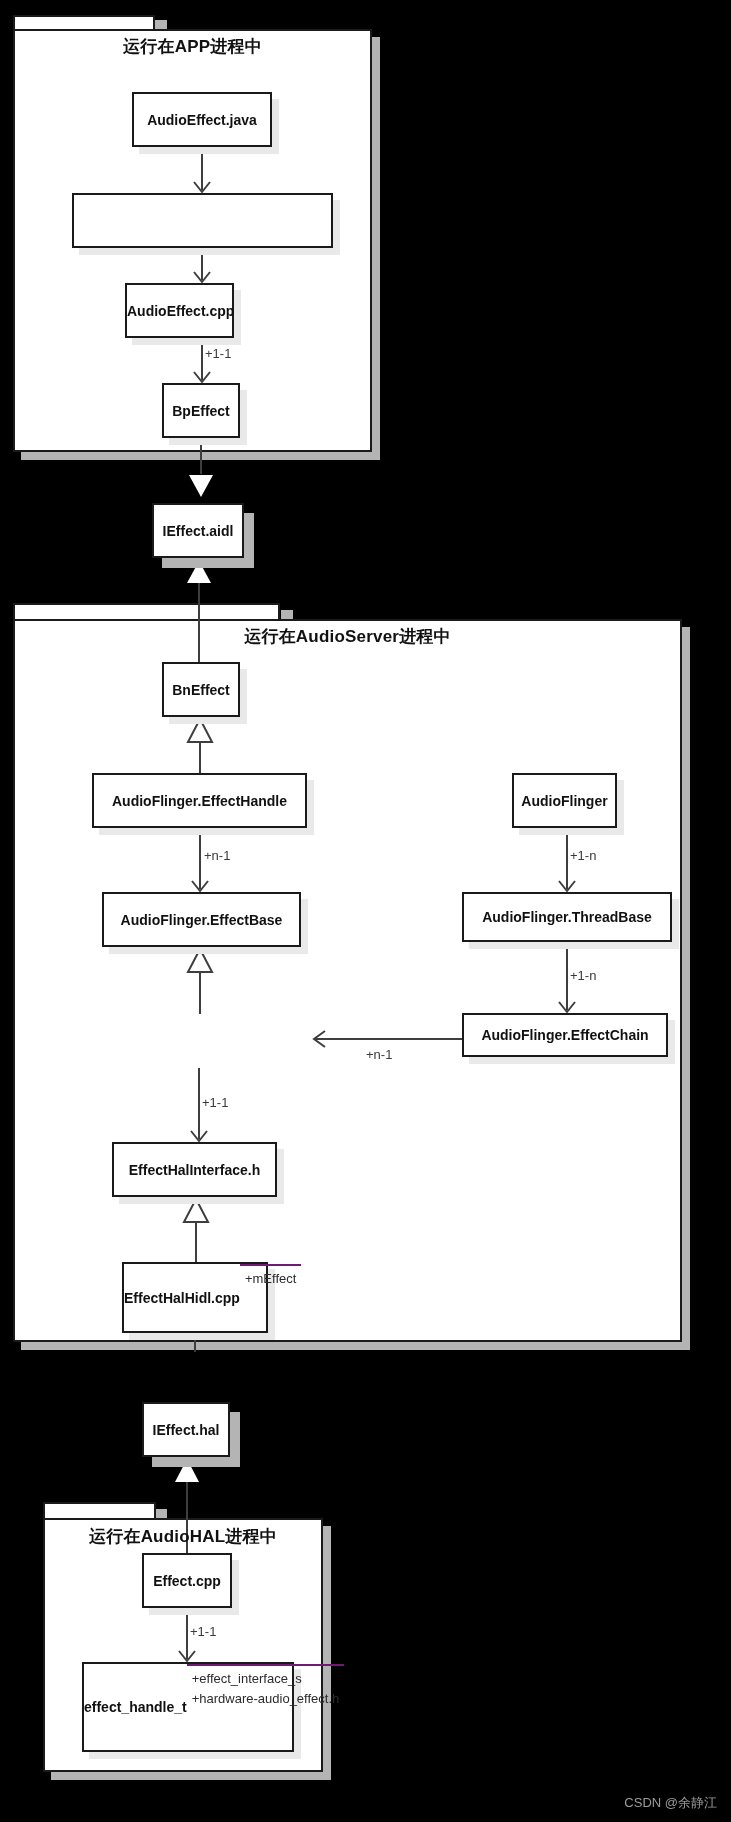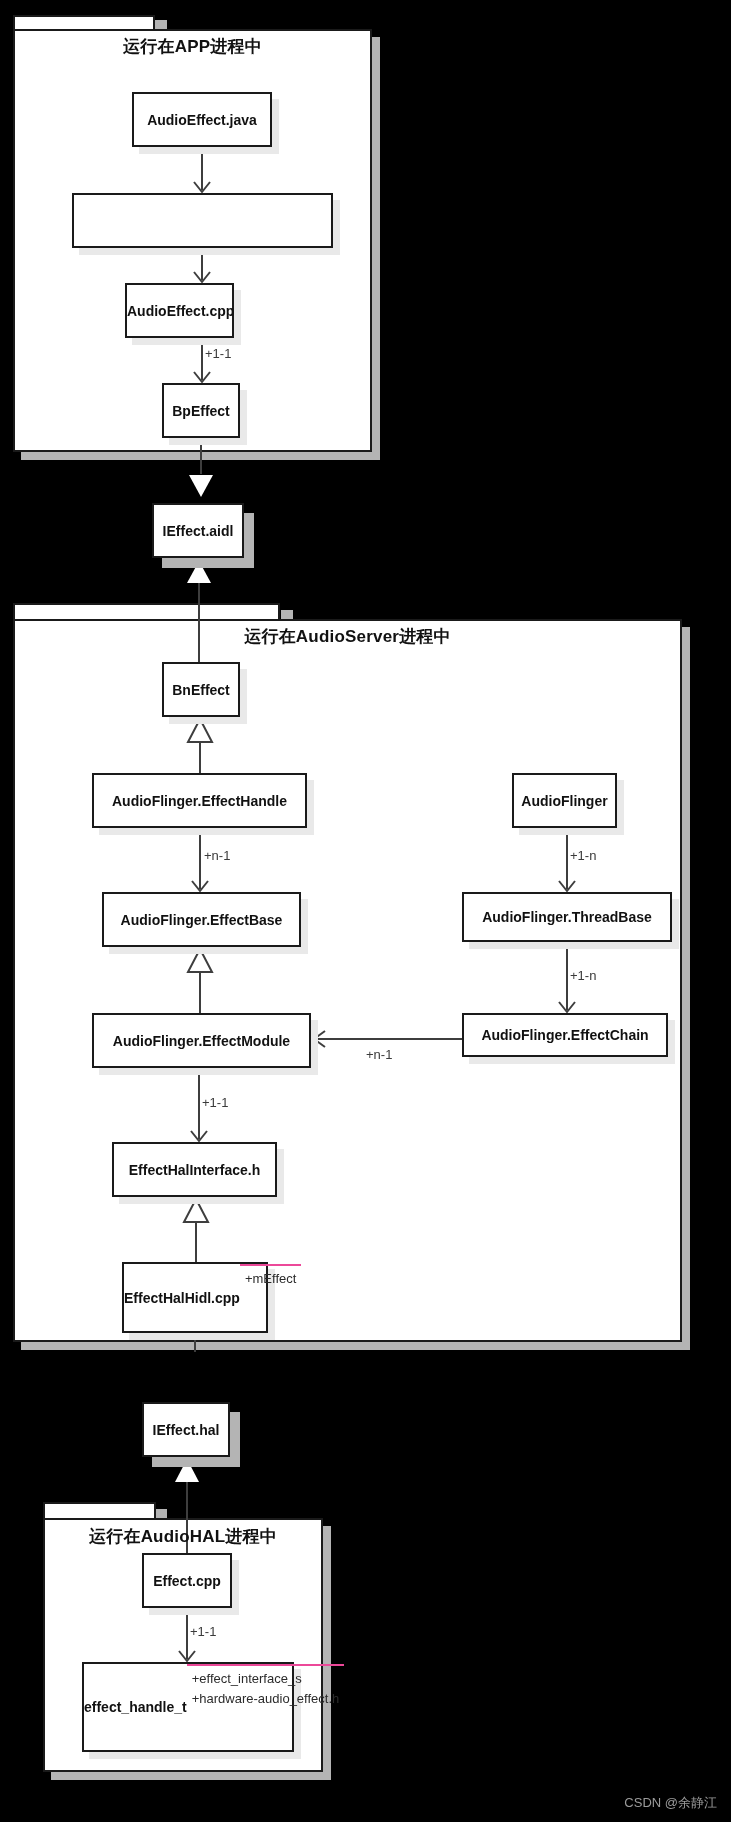--- a/index.html
+++ b/index.html
@@ -32,21 +32,21 @@
     position:absolute;background:#fff;border:2px solid #1a1a1a;z-index:3;
     display:flex;flex-direction:row;
     box-shadow:7px 7px 0 0 #e9e9e9;
   }
   .cls.dark-shadow{box-shadow:10px 10px 0 0 #b4b4b4;}
   .cls-name{
     flex:1;display:flex;align-items:center;justify-content:center;
     font-weight:bold;font-size:14px;color:#111;white-space:nowrap;
   }
   .cls-attr{
-    border-top:2px solid #ec4899;font-size:13px;color:#2b2b2b;
+    border-top:2px solid #701a75;font-size:13px;color:#2b2b2b;
     padding:3px 5px 0 5px;line-height:20px;white-space:nowrap;
   }
   .cls-row{height:12px;border-top:2px solid #1a1a1a;flex:none;}
   .cls-row-sm{height:11px;border-top:2px solid #1a1a1a;flex:none;}
   
   .mult{
     position:absolute;z-index:4;font-size:13px;color:#3a3a3a;white-space:nowrap;
   }
   
   #watermark{
@@ -163,25 +163,20 @@
     <div class="cls-row"></div>
     <div class="cls-row"></div>
   </div>
   <div class="cls" style="left:102px;top:892px;width:199px;height:55px;">
     <div class="cls-name">AudioFlinger.EffectBase</div>
     <div class="cls-row"></div>
     <div class="cls-row"></div>
   </div>
   <div class="cls" style="left:462px;top:892px;width:210px;height:50px;">
     <div class="cls-name">AudioFlinger.ThreadBase</div>
-    <div class="cls-row"></div>
-    <div class="cls-row"></div>
-  </div>
-  <div class="cls" style="left:92px;top:1013px;width:219px;height:55px;">
-    <div class="cls-name">AudioFlinger.EffectModule</div>
     <div class="cls-row"></div>
     <div class="cls-row"></div>
   </div>
   <div class="cls" style="left:462px;top:1013px;width:206px;height:44px;">
     <div class="cls-name">AudioFlinger.EffectChain</div>
     <div class="cls-row"></div>
     <div class="cls-row"></div>
   </div>
   <div class="cls" style="left:112px;top:1142px;width:165px;height:55px;">
     <div class="cls-name">EffectHalInterface.h</div>

